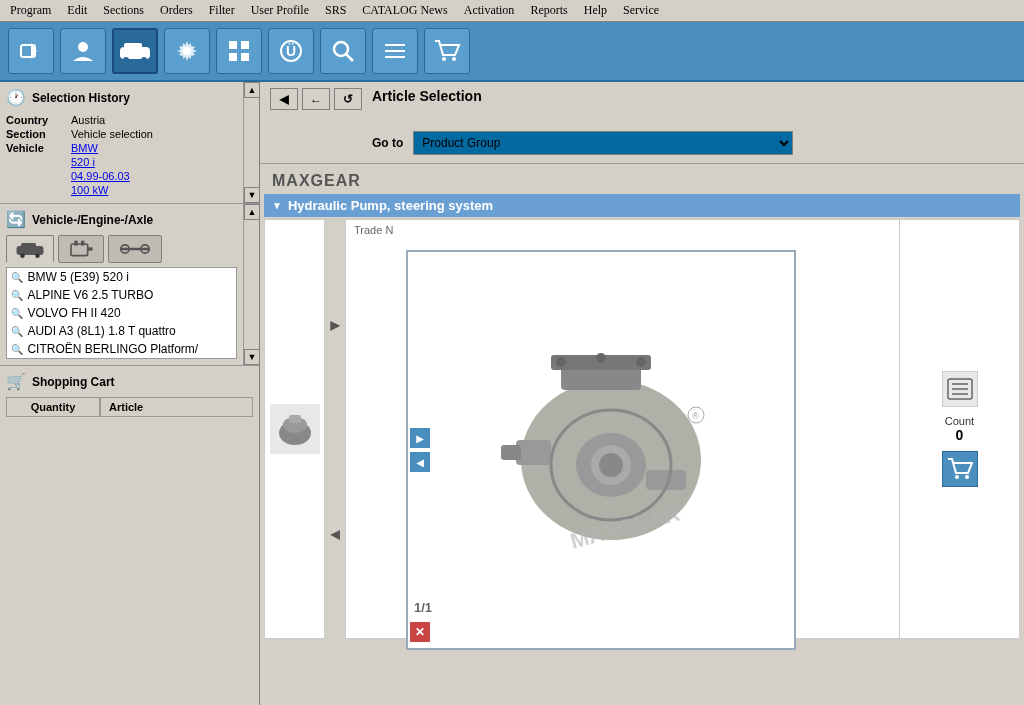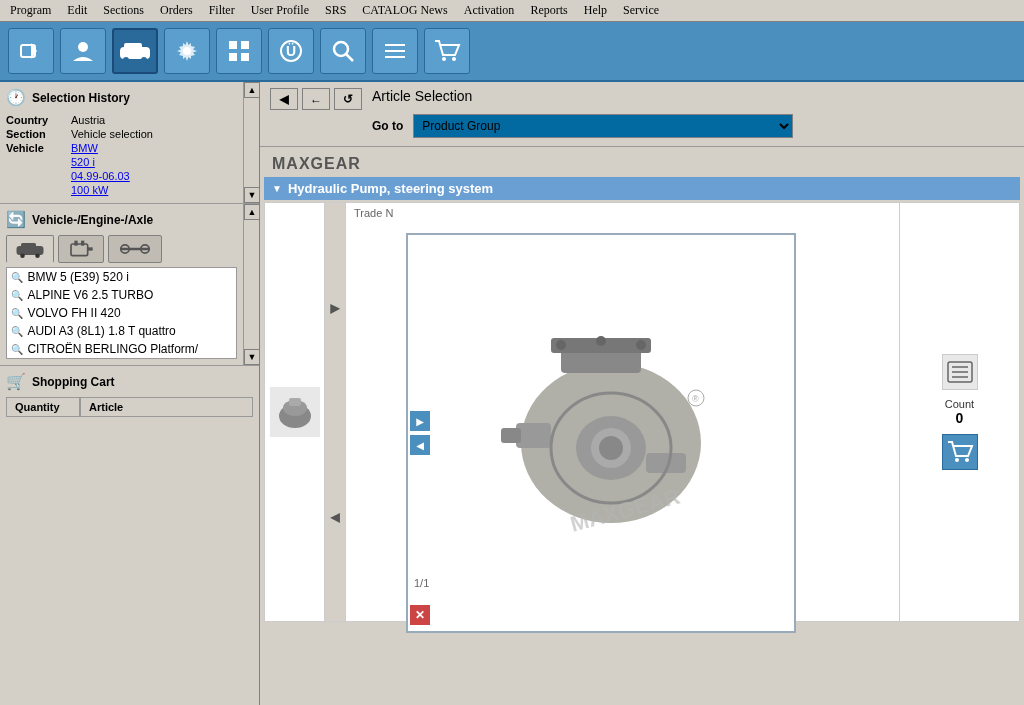--- a/index.html
+++ b/index.html
@@ -140,42 +140,42 @@
       background: #d4d0c8;
     }
     .cart-col-header {
       padding: 3px 8px;
       border: 1px solid #999;
       background: #d4d0c8;
       font-size: 11px;
       font-weight: bold;
       cursor: pointer;
     }
-    .cart-col-header.quantity { width: 74px; }
+    .cart-col-header.quantity { width: 94px; text-align: center; }
     .cart-col-header.article { flex: 1; }
 
     
     .right-panel {
       flex: 1;
       background: #d4d0c8;
       display: flex;
       flex-direction: column;
       overflow: hidden;
     }
 
     
     .article-header {
       background: #d4d0c8;
       padding: 6px 10px 4px 10px;
       border-bottom: 1px solid #999;
     }
     .article-title {
       font-size: 14px;
-      font-weight: normal;
-      margin-bottom: 6px;
+      font-weight: bold;
+      margin-bottom: 23px;
     }
     .nav-buttons {
       display: flex;
       gap: 4px;
       margin-bottom: 6px;
       float: left;
       margin-right: 10px;
     }
     .nav-btn {
       width: 28px;
@@ -336,23 +336,24 @@
       color: white;
       display: flex;
       align-items: center;
       justify-content: center;
       cursor: pointer;
       font-size: 10px;
     }
     .popup-counter {
       position: absolute;
       left: 6px;
-      bottom: 42px;
-      font-size: 11px;
+      bottom: 33px;
+      font-size: 13px;
       color: #666;
+      font-weight: bold;
     }
     .popup-close {
       position: absolute;
       left: 2px;
       bottom: 6px;
       width: 20px;
       height: 20px;
       background: #cc4444;
       color: white;
       display: flex;

